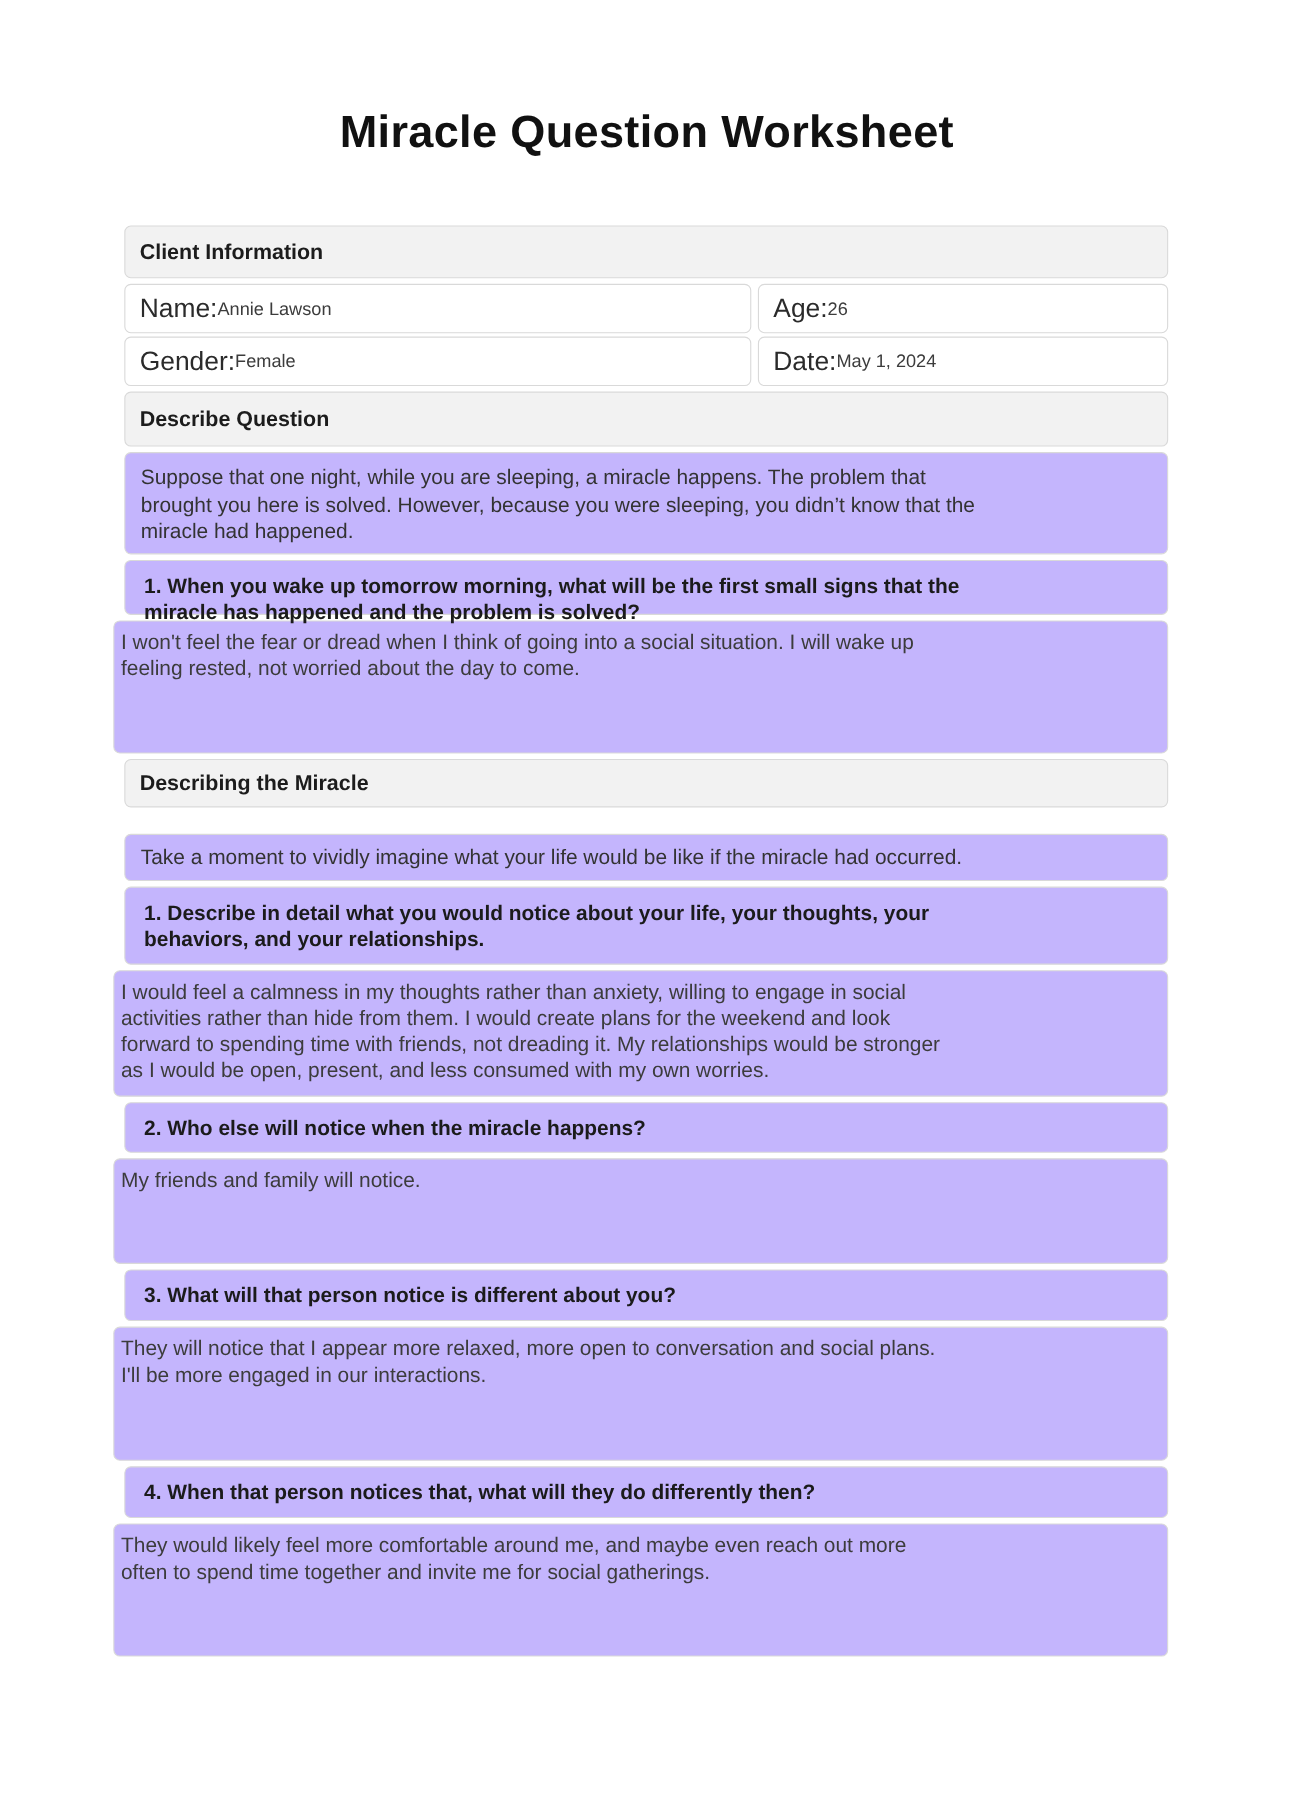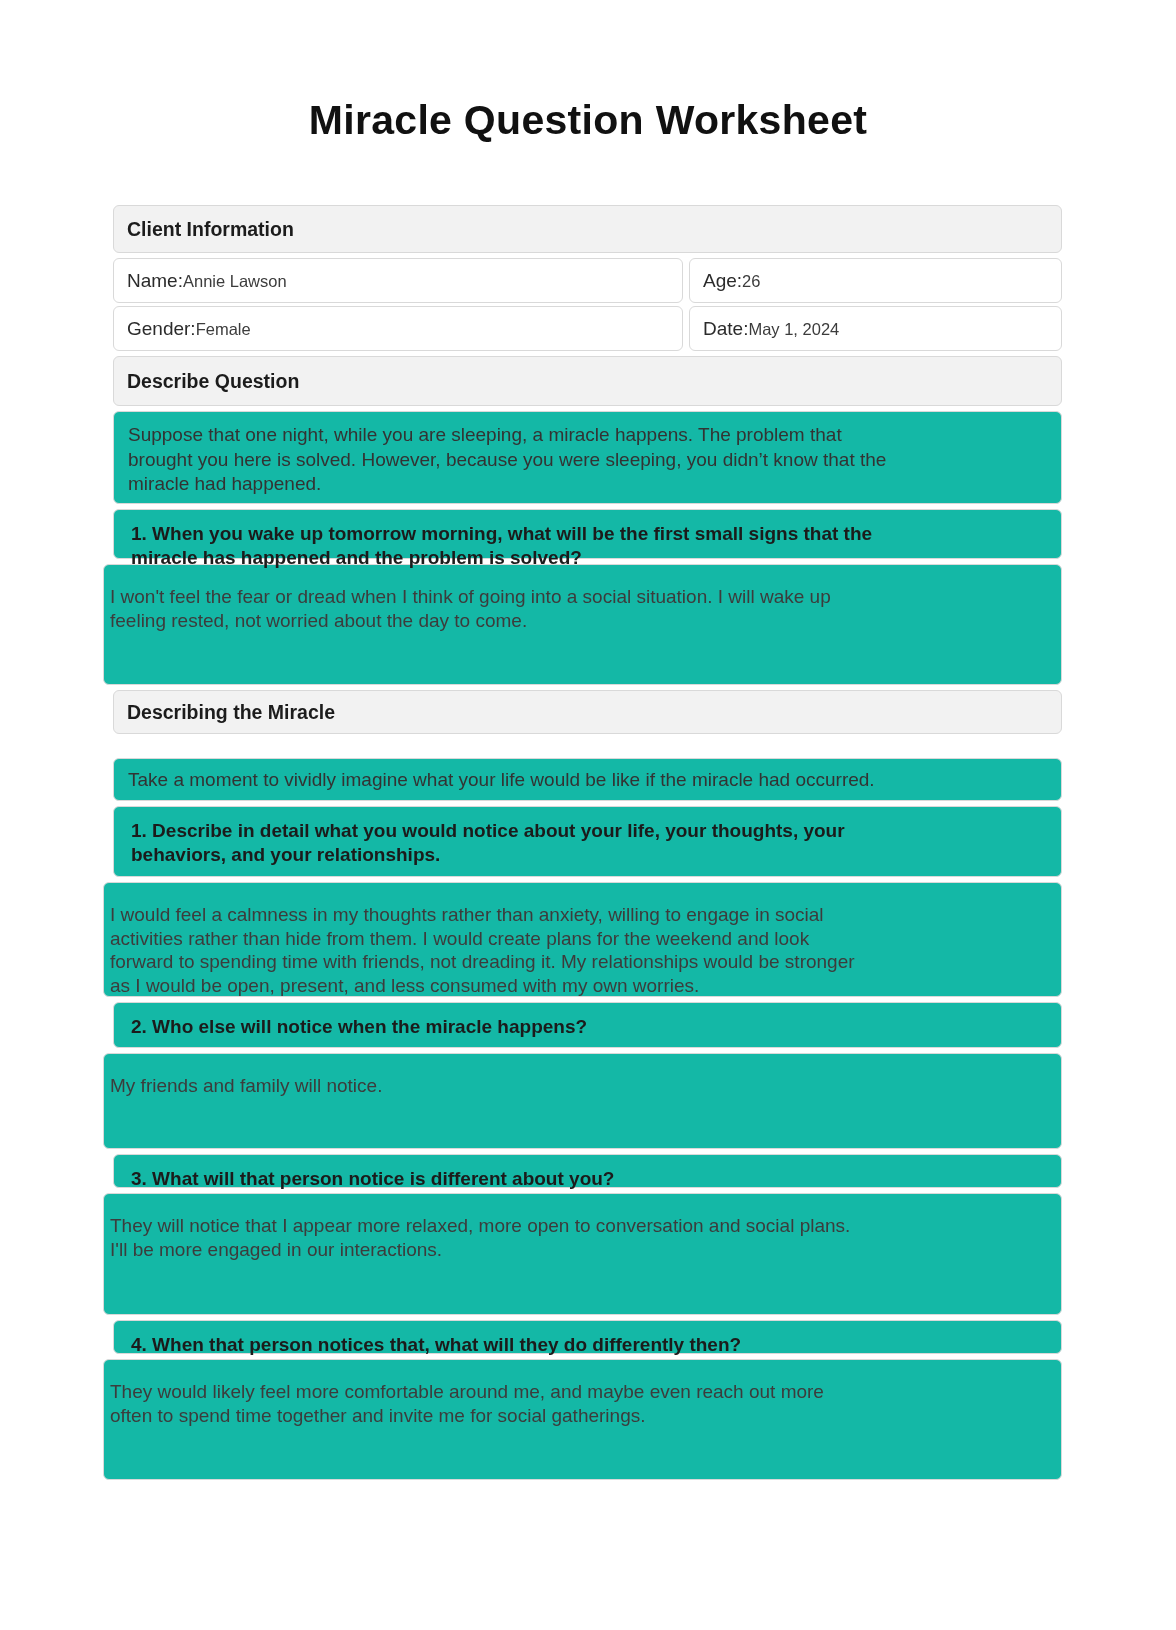--- a/index.html
+++ b/index.html
@@ -23,21 +23,21 @@
     letter-spacing: 0.3px;
   }
   .sheet {
     margin-left: 103px;
     margin-top: 61px;
     width: 959px;
   }
   .cell {
     border: 1px solid #d9d9d9;
     border-radius: 6px;
-    background: #14b8a6;
+    background: #c4b5fd;
     margin: 0 0 5px 10px;
     color: #1d1d1d;
   }
   .hdr {
     background: #f2f2f2;
     display: flex;
     align-items: center;
     padding-left: 13px;
     font-size: 19.5px;
     font-weight: 700;
@@ -52,46 +52,46 @@
   }
   .info-cell {
     border: 1px solid #d9d9d9;
     border-radius: 6px;
     background: #ffffff;
     height: 45px;
     display: flex;
     align-items: center;
     padding-left: 13px;
   }
-  .info-label { font-size: 19px; color: #2b2b2b; }
+  .info-label { font-size: 24px; color: #2b2b2b; }
   .info-value { font-size: 16.5px; color: #3c3c3c; position: relative; top: 1px; }
   .intro {
     padding: 11px 70px 0 14px;
     font-size: 19px;
     line-height: 24.5px;
     color: #333333;
     white-space: pre-line;
   }
   .question {
     padding: 12px 40px 0 17px;
     font-size: 19px;
     line-height: 23.5px;
     font-weight: 700;
     color: #1b1b1b;
     white-space: pre-line;
   }
   .answer {
     margin-left: 0;
-    padding: 20px 30px 0 6px;
+    padding: 8px 30px 0 6px;
     font-size: 19px;
     line-height: 23.5px;
     color: #3c3c3c;
     white-space: pre-line;
   }
-  .h42 { height: 34px; }
+  .h42 { height: 47px; }
   .h43 { height: 43px; padding-top: 9px; margin-top: 24px; }
   .h44 { height: 44px; }
   .h46 { height: 46px; }
   .h48 { height: 48px; }
   .h50 { height: 50px; }
   .h70 { height: 50px; }
   .h71 { height: 71px; }
   .h93 { height: 93px; }
   .h115 { height: 115px; }
   .h118 { height: 96px; }

